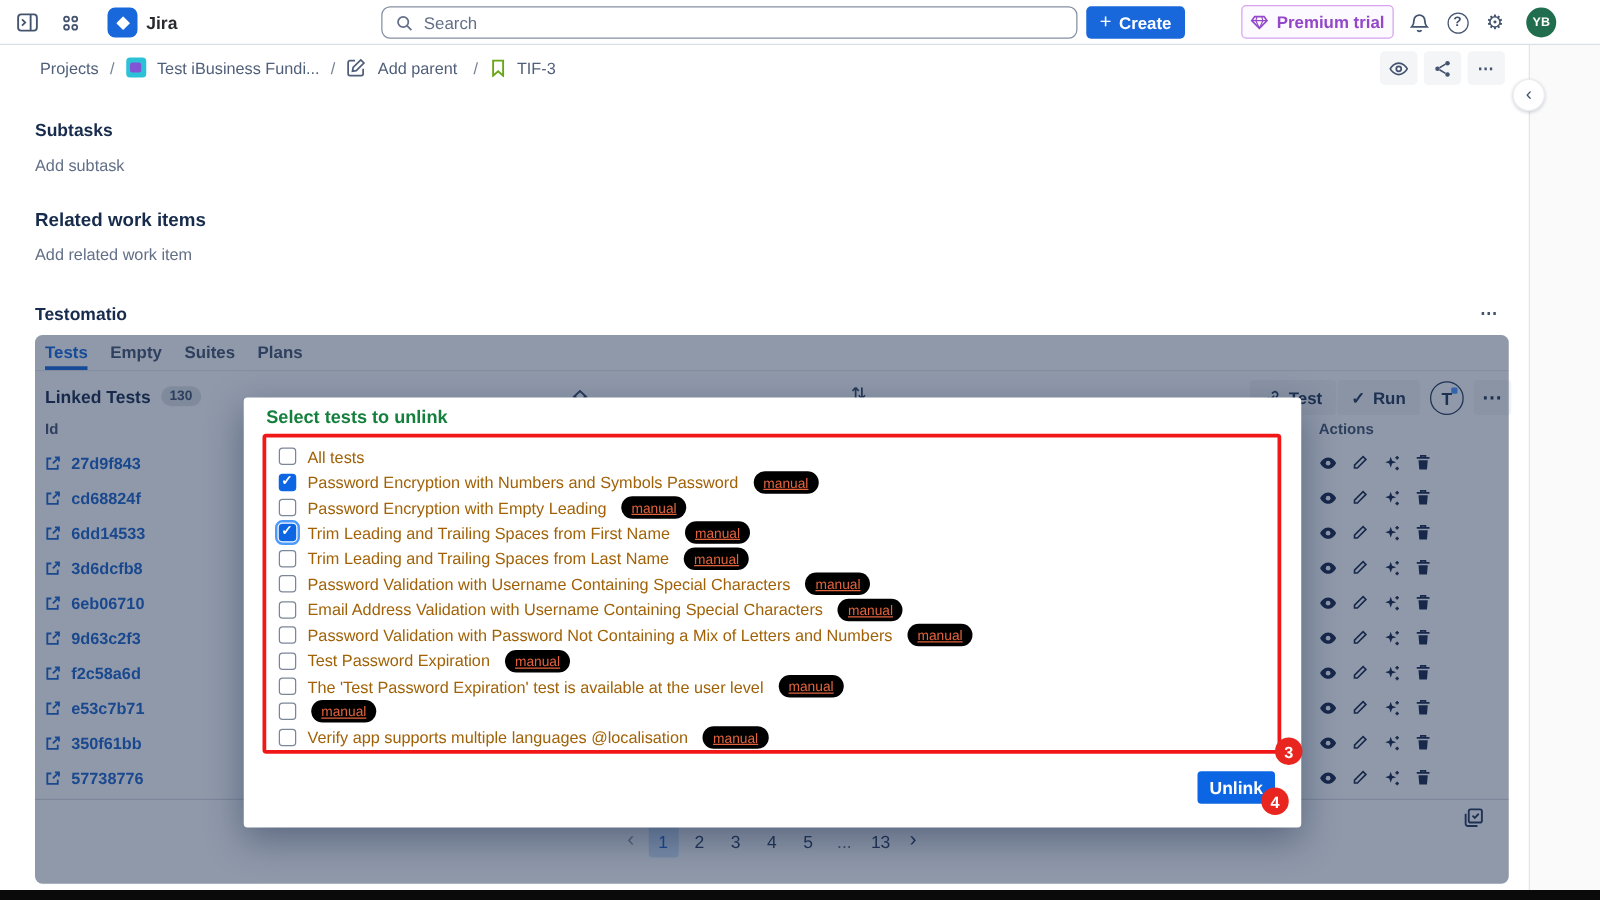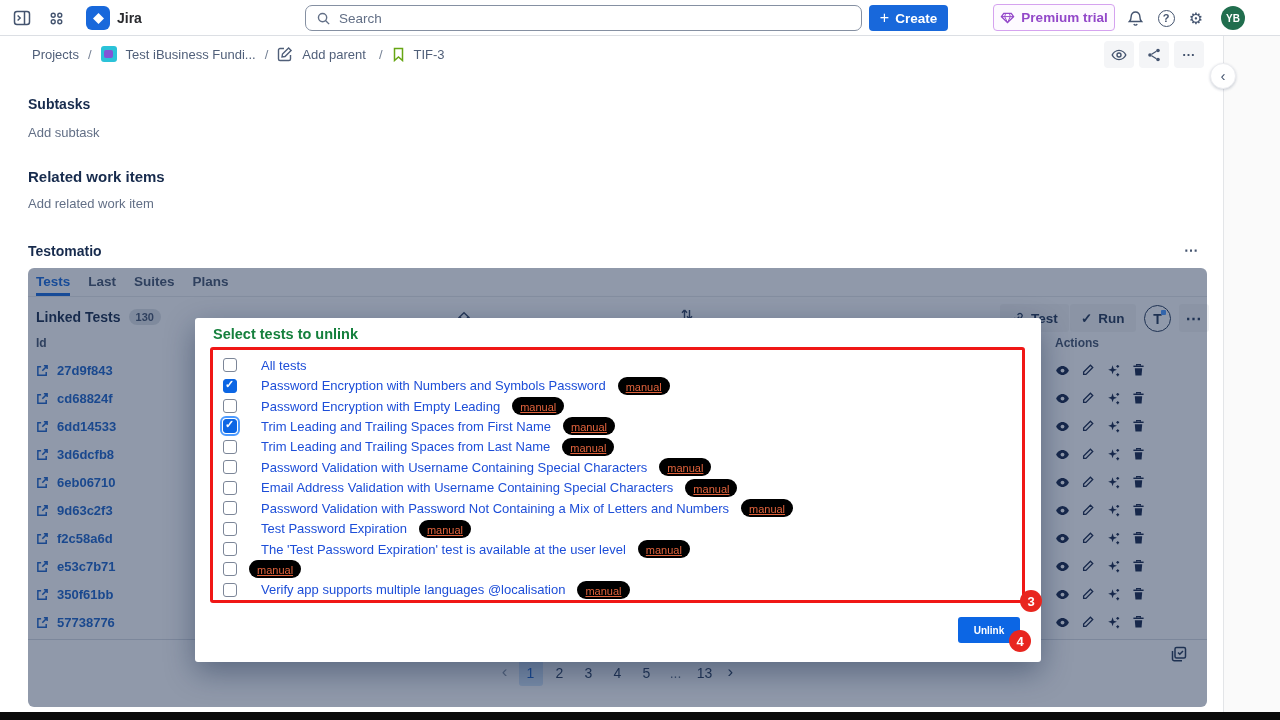--- a/index.html
+++ b/index.html
@@ -78,23 +78,23 @@
 
   
   .modal { position:absolute; left:195px; top:318px; width:846px; height:344px; background:#fff; border-radius:3px; box-shadow:0 10px 30px rgba(9,30,66,.4); z-index:10; }
   .modal-title { position:absolute; left:18px; top:8px; font-size:14.5px; font-weight:700; color:#15803d; }
   .red-box { position:absolute; left:15px; top:29px; width:815px; height:256px; border:3px solid #F01716; border-radius:3px; padding:5px 0 0 5px; display:flex; flex-direction:column; }
   .check-row { height:21.2px; display:flex; align-items:center; gap:9px; padding-left:5px; }
   .cbx { width:14px; height:14px; border:1.5px solid #7C8698; border-radius:3px; background:#fff; flex:none; position:relative; }
   .cbx.checked { background:#0C66E4; border-color:#0C66E4; }
   .cbx.checked::after { content:"✓"; position:absolute; left:1px; top:-2px; color:#fff; font-size:11px; font-weight:700; }
   .cbx.focused { outline:2px solid #4C9AFF; outline-offset:1.5px; }
-  .cbx-label { font-size:13px; color:#1d4ed8;margin-left:15px; }
+  .cbx-label { font-size:13px; color:#a16207; }
   .manual-badge { font-size:11px; color:#E2633C; background:#000000; border-radius:9px; padding:4px 8px 2px; margin-left:3px;text-decoration:underline; }
-  .unlink-btn { position:absolute; left:763px; top:299px; width:62px; height:26px; background:#0C66E4; color:#fff; font-size:10px; font-weight:600; border-radius:3px; display:flex; align-items:center; justify-content:center; }
+  .unlink-btn { position:absolute; left:763px; top:299px; width:62px; height:26px; background:#0C66E4; color:#fff; font-size:14px; font-weight:600; border-radius:3px; display:flex; align-items:center; justify-content:center; }
   .num-badge { position:absolute; width:22px; height:22px; border-radius:50%; background:#E8261F; color:#fff; font-size:13px; font-weight:700; display:flex; align-items:center; justify-content:center; z-index:12; }
   .badge-3 { left:825px; top:272px; }
   .badge-4 { left:814px; top:312px; }
 
   .bottom-black { position:absolute; left:0; top:712px; width:1280px; height:8px; background:#0A0A0A; z-index:30; }
   svg { display:block; }
 </style>
 </head>
 <body>
 
@@ -203,21 +203,21 @@
 <span class="sub-link add-subtask">Add subtask</span>
 <h2 class="h1 h-related">Related work items</h2>
 <span class="sub-link add-related">Add related work item</span>
 <h2 class="h1 h-testomatio">Testomatio</h2>
 <span class="testomatio-more">⋯</span>
 
 <section class="widget">
   <div class="tabs-bar">
   <span class="tab active">Tests</span>
 
-  <span class="tab">Last</span>
+  <span class="tab">Empty</span>
 
   <span class="tab">Suites</span>
 
   <span class="tab">Plans</span>
 </div>
 
   <div class="linked">
     <span>Linked Tests</span>
     <span class="count-pill">130</span>
   </div>

